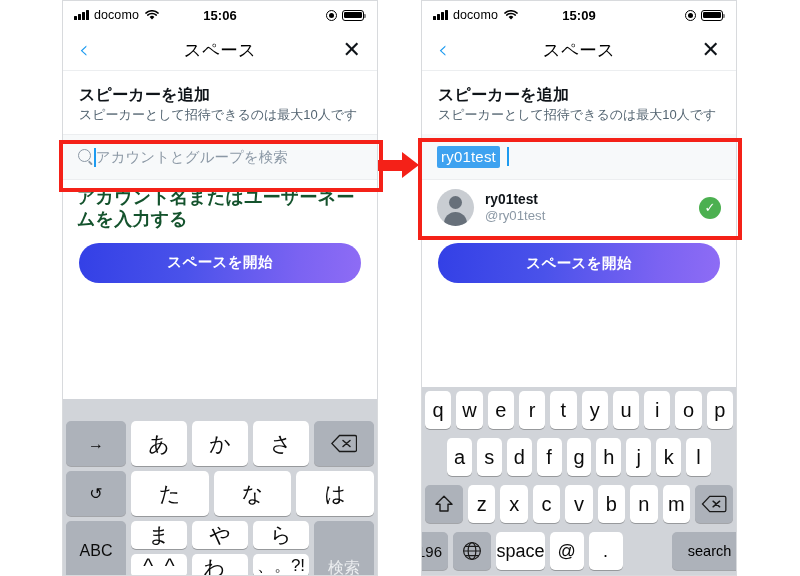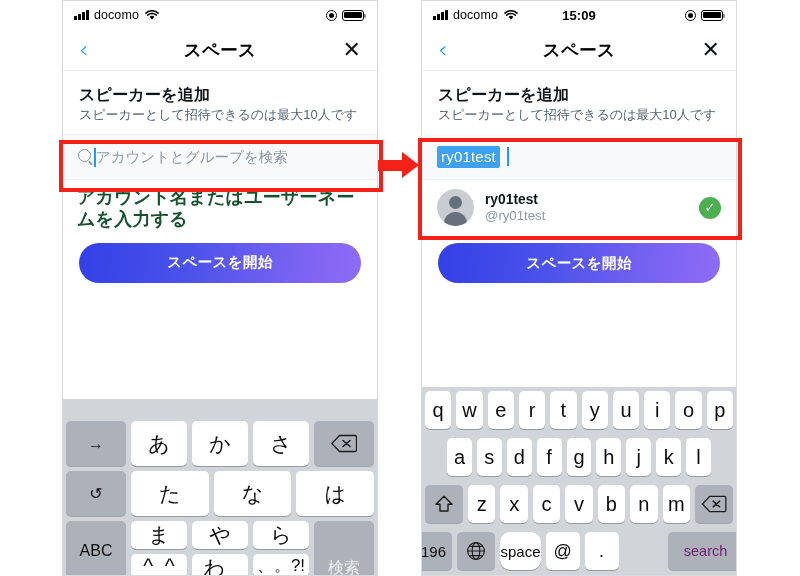--- a/index.html
+++ b/index.html
@@ -57,21 +57,21 @@
     height: 42px; flex: 0 0 42px;
     display: flex; align-items: center; position: relative;
     padding: 0 16px; border-bottom: 1px solid #eceef0;
   }
   .nav-back {
     color: #1d9bf0; font-size: 24px; line-height: 1; font-weight: 300;
     width: 22px; cursor: pointer; font-family: "DejaVu Sans", sans-serif;
   }
   .nav-title {
     position: absolute; left: 0; right: 0; text-align: center;
-    font-size: 17.5px; font-weight: 700; letter-spacing: .3px; pointer-events:none;
+    font-size: 17.5px; font-weight: 400; letter-spacing: .3px; pointer-events:none;
   }
   .nav-close { margin-left: auto; font-size: 22px; line-height: 1; font-weight: 300;
                color:#0f1419; cursor: pointer; font-family:"DejaVu Sans", sans-serif; }
 
   
   .sec { padding: 14px 16px 10px; }
   .sec-title { font-size: 16px; font-weight: 700; color: #0f1419; letter-spacing: .2px; }
   .sec-sub { font-size: 13px; color: #536471; margin-top: 0; letter-spacing: 0; }
 
   
@@ -167,22 +167,22 @@
   .kb-ja .key { flex: 1 1 0; font-size: 21px; }
   .kb-ja .key.fn { flex: 0 0 60px; font-size: 16px; }
 
   
   .kb-en { padding: 4px 3px 5px; }
   .kb-en .kb-row { gap: 5px; margin-bottom: 9px; height: 38px; justify-content: center; }
   .kb-en .kb-row:last-child { margin-bottom: 0; }
   .kb-en .key { flex: 1 1 0; font-size: 20px; }
   .kb-en .key.wide   { flex: 0 0 38px; }
   .kb-en .key.num    { flex: 0 0 38px; font-size: 15px; }
-  .kb-en .key.space  { flex: 3 1 0; font-size: 15px; border-radius: 10px; }
-  .kb-en .key.search { flex: 0 0 76px; font-size: 14.5px; color:#701a75;margin-left:44px; }
+  .kb-en .key.space  { flex: 3 1 0; font-size: 18px; }
+  .kb-en .key.search { flex: 0 0 76px; font-size: 14.5px; color:#000000;margin-left:44px; }
   .kb-en .key.small  { flex: 0 0 34px; font-size: 18px; }
   .kb-en .pad { flex: 0 0 17px; }
 
   svg { display: block; }
 </style>
 </head>
 <body>
 
 <div class="stage">
 
@@ -198,20 +198,21 @@
           </span>
         <span class="carrier">docomo</span>
         <span class="wifi">
           <svg width="14" height="11" viewBox="0 0 14 11">
               <path d="M7 9.6 L4.6 6.9 a3.6 3.6 0 0 1 4.8 0 Z" fill="#000"></path>
               <path d="M2.7 5.1 a6.3 6.3 0 0 1 8.6 0" stroke="#000" stroke-width="1.5" fill="none" stroke-linecap="round"></path>
               <path d="M0.9 3.1 a9 9 0 0 1 12.2 0" stroke="#000" stroke-width="1.5" fill="none" stroke-linecap="round"></path>
             </svg>
         </span>
       </div>
+      <div class="sb-center">15:06</div>
       <div class="sb-right">
         <span class="loc-ico"></span>
         <span class="battery">
             <i></i>
           </span>
       </div>
     </div>
 
     <div class="navbar">
       <div class="nav-back">‹</div>

